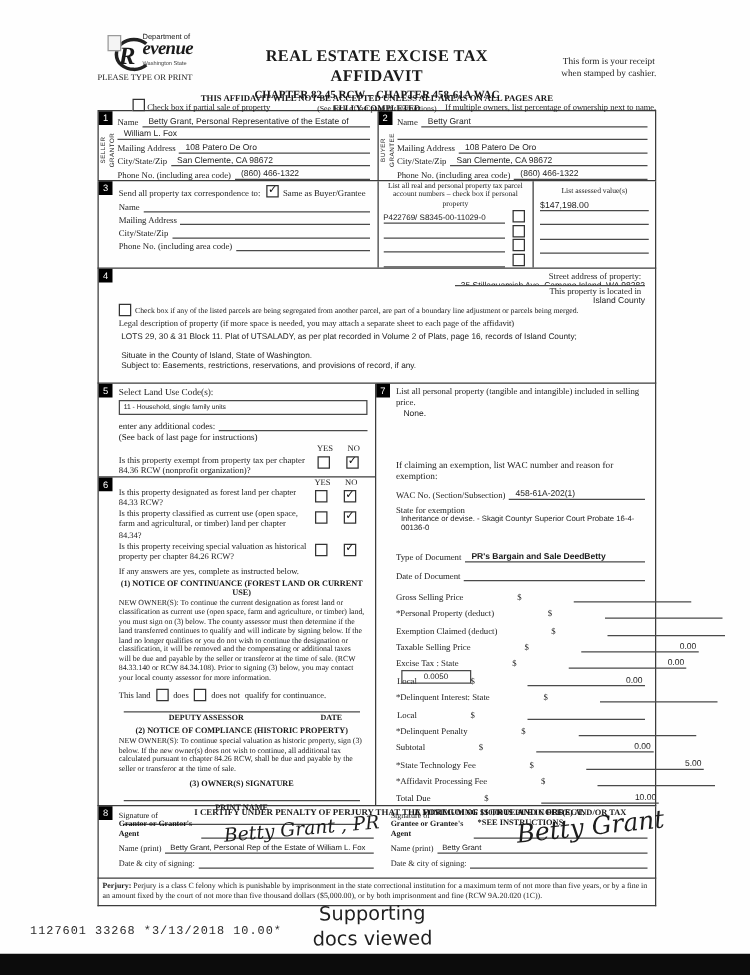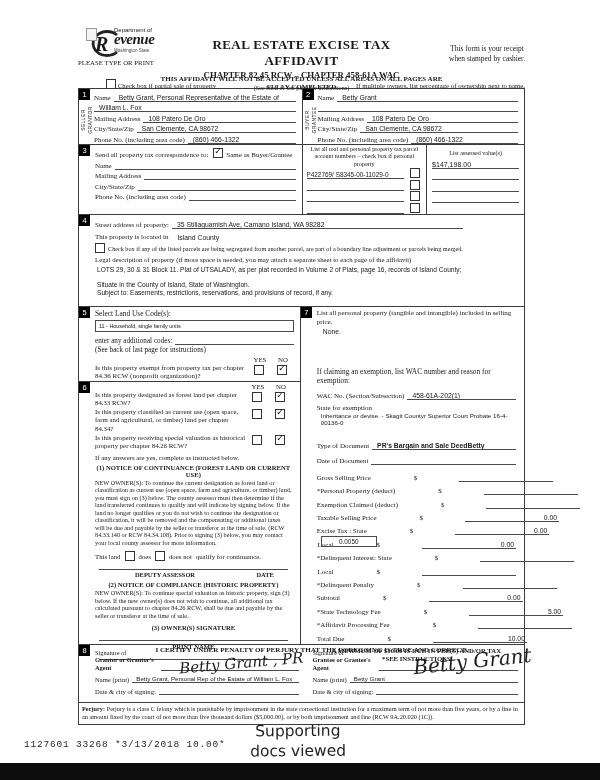--- a/index.html
+++ b/index.html
@@ -57,21 +57,21 @@
   .colhead{font-size:6.1px;text-align:center;line-height:1.2;}
   .prow{display:flex;align-items:flex-end;height:11.5px;}
   .pfill{flex:1;border-bottom:1px solid #4a4a4a;font-family:"Liberation Sans",sans-serif;
          font-size:6.4px;white-space:nowrap;}
   .pcb{margin:0 2px 1px 6px;}
   .arow{display:flex;align-items:flex-end;height:11.5px;}
   .afill{flex:1;border-bottom:1px solid #4a4a4a;font-family:"Liberation Sans",sans-serif;font-size:7px;}
 
   
   .r4{height:92px;position:relative;padding:2px 8px 0 16px;box-sizing:border-box;font-size:7px;}
-  .r4 .ln{display:flex;align-items:flex-end;height:12px;white-space:nowrap;}
+  .r4 .ln{display:flex;align-items:flex-end;height:12px;white-space:nowrap;flex-direction:column;}
   .seg{font-size:6.2px;margin-top:2px;display:flex;align-items:center;gap:3px;white-space:nowrap;}
   .legal{font-size:6.8px;margin-top:3px;}
   .legalval{font-family:"Liberation Sans",sans-serif;font-size:6.6px;margin:3px 0 0 2px;line-height:1.3;}
 
   
   .r567{display:flex;height:338px;}
   .left567{width:49.6%;display:flex;flex-direction:column;box-sizing:border-box;}
   .sec5{position:relative;border-bottom:1px solid #3c3c3c;height:88px;box-sizing:border-box;
         padding:2px 6px 0 16px;font-size:7px;}
   .sec6{position:relative;flex:1;padding:1px 8px 0 16px;font-size:6.8px;box-sizing:border-box;}

